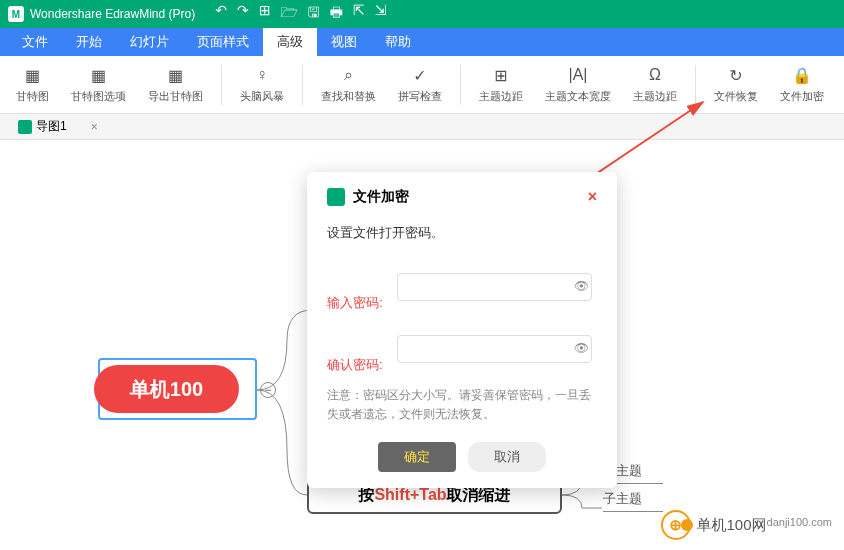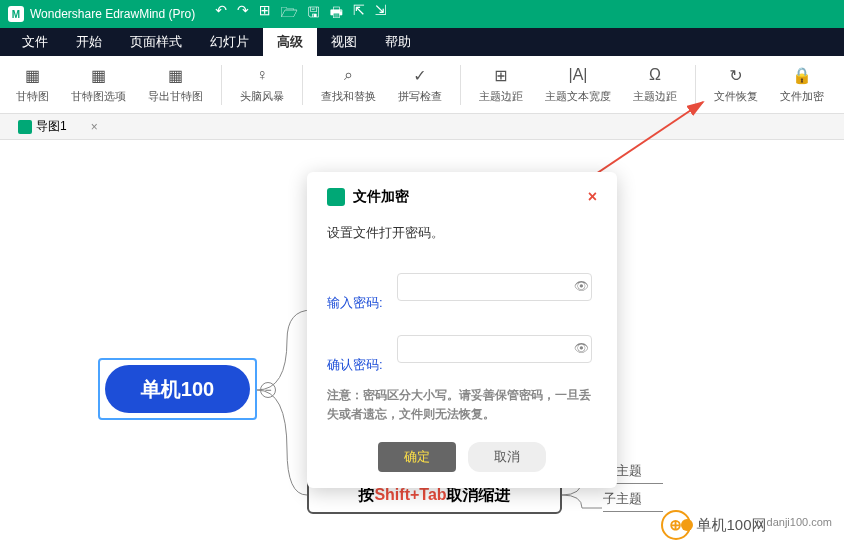--- a/index.html
+++ b/index.html
@@ -4,56 +4,56 @@
   <style>
     * { margin: 0; padding: 0; box-sizing: border-box; font-family: "Microsoft YaHei", sans-serif; }
     body { width: 844px; height: 550px; background: #fff; position: relative; overflow: hidden; }
     
     .titlebar { height: 28px; background: #00a876; display: flex; align-items: center; padding: 0 8px; color: #fff; font-size: 12px; }
     .titlebar-logo { width: 16px; height: 16px; background: #fff; border-radius: 3px; margin-right: 6px; display: flex; align-items: center; justify-content: center; color: #00a876; font-size: 10px; font-weight: bold; }
     .titlebar-title { flex: 0 0 auto; margin-right: 20px; }
     .titlebar-actions { display: flex; gap: 10px; }
     .titlebar-actions span { cursor: pointer; font-size: 14px; }
     
-    .menubar { height: 28px; background: #0f172a; display: flex; align-items: flex-end; padding: 0 8px; color: #fff; font-size: 13px; }
+    .menubar { height: 28px; background: #3b82f6; display: flex; align-items: flex-end; padding: 0 8px; color: #fff; font-size: 13px; }
     .menu-item { padding: 5px 14px; cursor: pointer; }
-    .menu-item.active { background: #fff; color: #333; font-weight: bold; }
+    .menu-item.active { background: #fff; color: #333; }
     
     .toolbar { height: 58px; background: #fff; border-bottom: 1px solid #e0e0e0; display: flex; align-items: center; padding: 0 8px; gap: 6px; }
     .tool-btn { display: flex; flex-direction: column; align-items: center; padding: 4px 8px; cursor: pointer; font-size: 11px; color: #555; min-width: 42px; }
     .tool-icon { width: 20px; height: 20px; margin-bottom: 4px; display: flex; align-items: center; justify-content: center; font-size: 16px; color: #555; }
     .tool-sep { width: 1px; height: 40px; background: #e0e0e0; margin: 0 4px; }
     
     .tabbar { height: 26px; background: #f5f5f5; border-bottom: 1px solid #e0e0e0; display: flex; align-items: flex-start; padding: 0 8px; font-size: 12px; }
     .tab-item { padding: 4px 10px; display: flex; align-items: center; gap: 4px; }
     .tab-icon { width: 14px; height: 14px; background: #00a876; border-radius: 2px; }
     .tab-close { margin-left: 20px; color: #888; cursor: pointer; }
     
     .canvas { position: absolute; top: 140px; left: 0; right: 0; bottom: 0; background: #fff; }
     
-    .topic-main { position: absolute; left: 105px; top: 365px; width: 145px; height: 48px; background: #1d4ed8; border-radius: 24px; color: #fff; display: flex; align-items: center; justify-content: center; font-size: 20px; font-weight: bold; text-align: right; }
+    .topic-main { position: absolute; left: 94px; top: 365px; width: 145px; height: 48px; background: #ef4444; border-radius: 24px; color: #fff; display: flex; align-items: center; justify-content: center; font-size: 20px; font-weight: bold; text-align: right; }
     .topic-main-sel { position: absolute; left: 98px; top: 358px; width: 159px; height: 62px; border: 2px solid #4aa3ff; border-radius: 4px; }
     .topic-plus { position: absolute; left: 260px; top: 382px; width: 16px; height: 16px; border: 1px solid #888; border-radius: 50%; display: flex; align-items: center; justify-content: center; font-size: 12px; color: #666; background: #fff; }
     
     .topic-sub { position: absolute; left: 307px; top: 476px; width: 255px; height: 38px; border: 2px solid #555; border-radius: 6px; background: #fff; display: flex; align-items: center; justify-content: center; font-size: 16px; font-weight: bold; }
     .topic-sub .red { color: #e74c3c; }
     
     .topic-child { position: absolute; width: 60px; height: 22px; border-bottom: 1px solid #888; font-size: 13px; color: #555; text-align: left; }
     
     .dialog { position: absolute; left: 307px; top: 172px; width: 310px; background: #fff; border-radius: 6px; box-shadow: 0 4px 20px rgba(0,0,0,0.2); padding: 16px 20px; }
     .dialog-header { display: flex; align-items: center; margin-bottom: 18px; }
     .dialog-logo { width: 18px; height: 18px; background: #00a876; border-radius: 3px; margin-right: 8px; }
     .dialog-title { font-weight: bold; font-size: 14px; flex: 1; }
     .dialog-close { color: #e74c3c; cursor: pointer; font-size: 16px; font-weight: bold; }
     .dialog-subtitle { font-size: 13px; color: #333; margin-bottom: 20px; }
     .dialog-row { display: flex; align-items: center; margin-bottom: 12px; font-size: 13px; }
-    .dialog-label { width: 70px; color: #1d4ed8; margin-top: 32px; }
+    .dialog-label { width: 70px; color: #ef4444; margin-top: 32px; }
     .dialog-input { flex: 1; height: 28px; border: 1px solid #ddd; border-radius: 4px; padding: 0 8px; position: relative; }
     .dialog-eye { position: absolute; right: 8px; top: 6px; color: #888; font-size: 12px; }
-    .dialog-note { font-size: 12px; color: #888; margin: 12px 0 18px; line-height: 1.6; font-weight: bold; }
+    .dialog-note { font-size: 12px; color: #888; margin: 12px 0 18px; line-height: 1.6; }
     .dialog-buttons { display: flex; justify-content: center; gap: 12px; }
     .dialog-btn { width: 78px; height: 30px; border: none; border-radius: 4px; cursor: pointer; font-size: 13px; }
     .dialog-btn.primary { background: #666; color: #fde047; }
     .dialog-btn.secondary { background: #eee; color: #555; border-radius: 12px; }
     
     .arrow { position: absolute; left: 590px; top: 100px; width: 120px; height: 80px; pointer-events: none; }
     
     .watermark { position: absolute; right: 12px; bottom: 10px; display: flex; align-items: center; gap: 6px; font-size: 15px; color: #555; }
     .watermark-icon { width: 30px; height: 30px; border: 2px solid #f39c12; border-radius: 50%; display: flex; align-items: center; justify-content: center; color: #f39c12; font-weight: bold; position: relative; }
     .watermark-icon::after { content: ""; position: absolute; width: 12px; height: 12px; background: #f39c12; border-radius: 50%; right: -4px; }
@@ -74,22 +74,22 @@
     <span>🖫</span>
     <span>🖶</span>
     <span>⇱</span>
     <span>⇲</span>
   </div>
 </div>
 
 <div class="menubar">
   <div class="menu-item">文件</div>
   <div class="menu-item">开始</div>
+  <div class="menu-item">幻灯片</div>
   <div class="menu-item">页面样式</div>
-  <div class="menu-item">幻灯片</div>
   <div class="menu-item active">高级</div>
   <div class="menu-item">视图</div>
   <div class="menu-item">帮助</div>
 </div>
 
 <div class="toolbar" id="toolbar">
     <div class="tool-btn">
       <div class="tool-icon">▦</div>
       <div>甘特图</div>
     </div>

